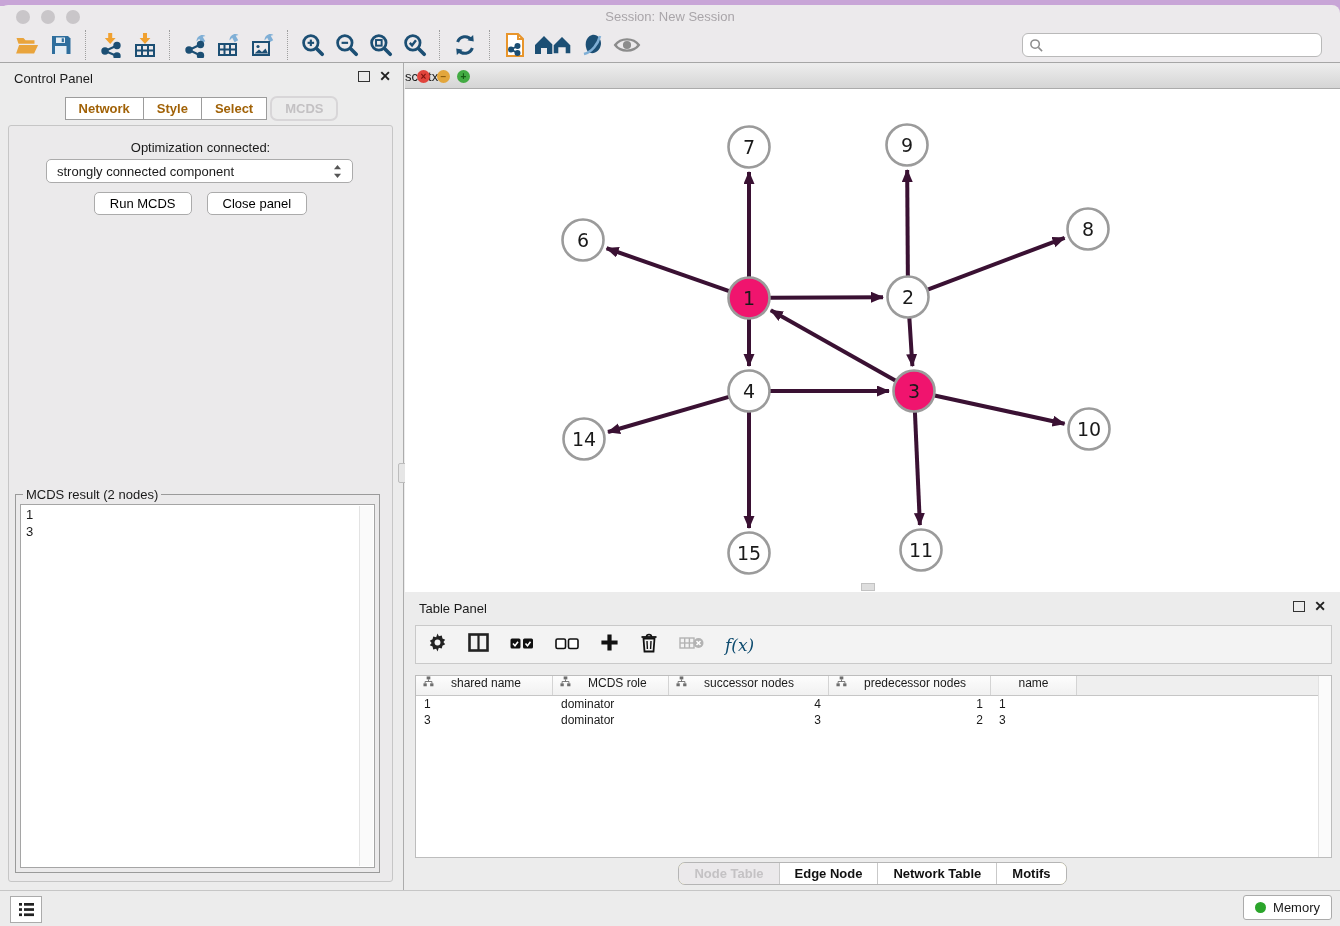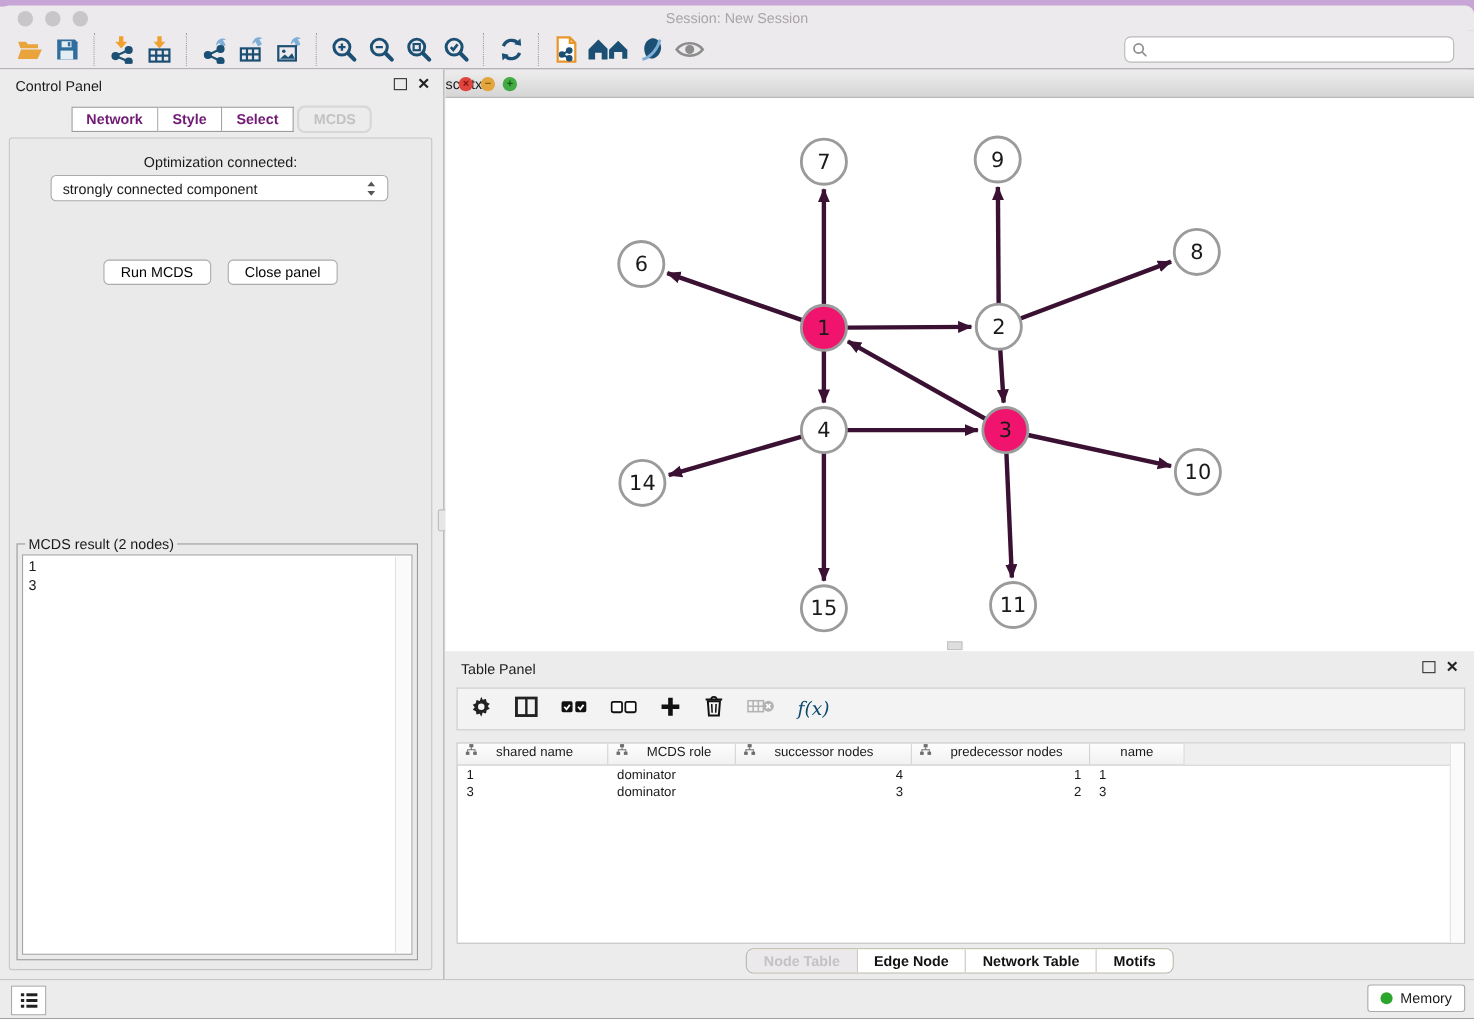--- a/index.html
+++ b/index.html
@@ -22,33 +22,33 @@
     font-family:"Liberation Sans",sans-serif;}
   
   #control-panel{position:absolute;left:0;top:63px;width:404px;height:827px;background:#ECECEC;
     border-right:1px solid #ACACAC;box-sizing:border-box;}
   .cp-title{position:absolute;top:8px;left:14px;font-size:13px;}
   .winbtns{position:absolute;top:7px;right:12px;display:flex;gap:9px;align-items:center;}
   .float-btn{width:10px;height:9px;border:1.6px solid #333;display:inline-block;}
   .close-btn{font-size:14px;font-weight:bold;color:#222;line-height:12px;}
   #cp-tabs{position:absolute;top:33px;left:0;width:100%;display:flex;justify-content:center;align-items:center;}
   .cp-tab{background:#fff;border:1px solid #9C9C9C;border-left:none;padding:3px 13px;font-size:13px;
-    font-weight:bold;color:#701a75;}
+    font-weight:bold;color:#a16207;}
   .cp-tab:first-child{border-left:1px solid #9C9C9C;}
   .cp-tab.active{background:transparent;color:#C3C1C3;border:2px solid #D8D6D8;border-radius:7px;margin-left:3px;}
   .cp-inner{position:absolute;left:8px;top:62px;right:10px;bottom:8px;background:#EBEAEB;
     border:1px solid #C6C6C6;border-radius:3px;}
   .opt-label{margin-top:14px;text-align:center;font-size:13px;}
   .dropdown{position:absolute;left:37px;right:39px;top:33px;height:24px;background:#fff;
     border:1px solid #ABABAB;border-radius:5px;display:flex;align-items:center;padding:0 10px;
     box-sizing:border-box;font-size:13px;}
   .dropdown .chev{margin-left:auto;}
   .cp-buttons{position:absolute;top:66px;left:0;right:0;display:flex;justify-content:center;gap:15px;}
   .btn{background:#fff;border:1px solid #ABABAB;border-radius:5px;padding:3px 15px;font-size:13px;
-    font-family:"Liberation Sans",sans-serif;margin-top:44px;}
+    font-family:"Liberation Sans",sans-serif;}
   .fieldset{position:absolute;left:6px;right:12px;top:368px;bottom:8px;border:1px solid #9A9A9A;}
   .fieldset .legend{position:absolute;top:-8px;left:7px;background:#EBEAEB;padding:0 3px;font-size:13px;}
   .result-box{position:absolute;left:4px;right:4px;top:9px;bottom:4px;background:#fff;
     border:1px solid #A5A5A5;font-size:13px;line-height:17px;padding:1px 5px;overflow:hidden;}
   .result-vscroll{position:absolute;top:1px;bottom:1px;right:1px;width:13px;background:#FAFAFA;
     border-left:1px solid #E3E3E3;}
   .vsplit-grip{position:absolute;left:398px;top:463px;width:9px;height:18px;background:#E6E6E6;
     border:1px solid #BDBDBD;border-radius:2px;}
   
   #net-win{position:absolute;left:405px;top:65px;right:0;height:527px;}

